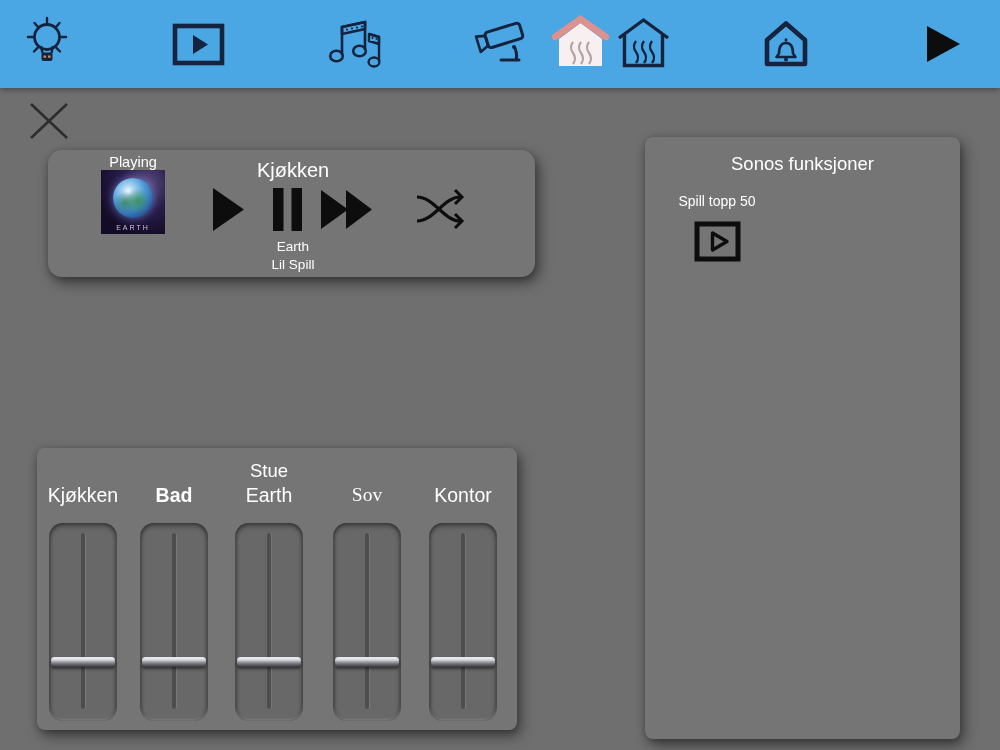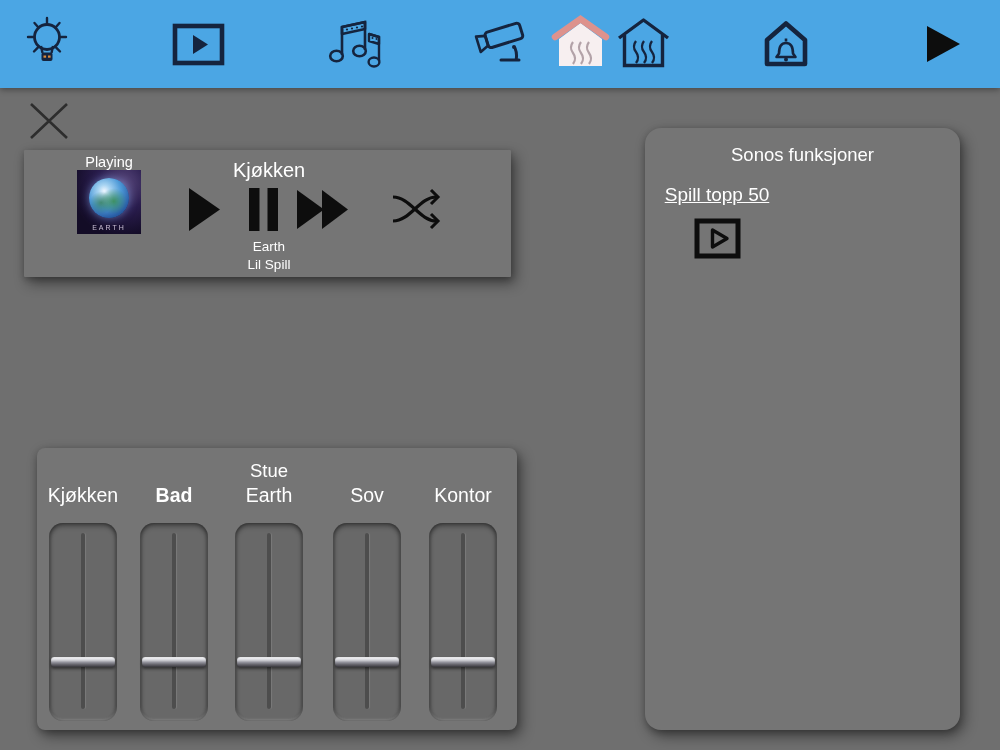--- a/index.html
+++ b/index.html
@@ -22,21 +22,21 @@
 
   
   .close-btn{position:absolute;left:28px;top:102px;line-height:0;}
   .close-btn svg{stroke:#2d2d2d;}
 
   
   .panel{position:absolute;background:var(--panel-bg,#757575);
     box-shadow:4px 6px 14px rgba(0,0,0,.45),0 2px 6px rgba(0,0,0,.22);}
 
   
-  .playing-card{left:24px;top:150px;width:487px;height:127px;border-radius:1px;}
+  .playing-card{left:48px;top:150px;width:487px;height:127px;border-radius:14px;}
   .playing-label{position:absolute;left:30px;top:4px;width:110px;text-align:center;font-size:14.5px;}
   .album-art{position:absolute;left:53px;top:20px;width:64px;height:64px;
     background:radial-gradient(circle at 72% 22%,#5d4c80 0%,#2a1d4e 38%,#130c26 78%);overflow:hidden;}
   .globe{position:absolute;left:12px;top:8px;width:40px;height:40px;border-radius:50%;
     background:radial-gradient(circle at 38% 32%,#eef6ff 0%,#a8d4f2 16%,#4e9ad8 45%,#2a5fa8 72%,#12355f 100%);
     box-shadow:0 0 9px rgba(140,180,255,.55);}
   .globe::after{content:"";position:absolute;inset:0;border-radius:50%;
     background:radial-gradient(circle at 62% 58%,rgba(56,140,78,.85) 0%,rgba(56,140,78,0) 38%),
                radial-gradient(circle at 30% 62%,rgba(46,120,70,.7) 0%,rgba(46,120,70,0) 30%);}
   .art-text{position:absolute;bottom:3px;left:0;width:100%;text-align:center;
@@ -44,34 +44,34 @@
   .zone-title{position:absolute;left:150px;top:9px;width:190px;text-align:center;font-size:20px;}
   .tp{position:absolute;line-height:0;}
   .tp-play{left:164px;top:37px;}
   .tp-pause{left:224px;top:38px;}
   .tp-ff{left:272px;top:39px;}
   .tp-shuffle{left:368px;top:36px;}
   .track-name{position:absolute;left:150px;top:89px;width:190px;text-align:center;font-size:13.5px;}
   .artist-name{position:absolute;left:150px;top:107px;width:190px;text-align:center;font-size:13.5px;}
 
   
-  .sonos-panel{left:645px;top:128px;width:315px;height:602px;border-radius:16px;}
+  .sonos-panel{left:645px;top:137px;width:315px;height:602px;border-radius:8px;}
   .sonos-title{position:absolute;left:0;top:16px;width:100%;text-align:center;font-size:18.5px;}
   .sonos-item{position:absolute;width:140px;text-align:center;}
   .si-0{left:2px;top:56px;}
   .si-1{left:162px;top:56px;}
   .si-2{left:8px;top:164px;}
-  .sonos-label{font-size:19px;text-decoration:underline;}
+  .sonos-label{font-size:14px;}
   .sonos-play{margin-top:12px;line-height:0;}
 
   
   .volume-panel{left:37px;top:448px;width:480px;height:282px;border-radius:8px;}
   .volume-title{position:absolute;left:182px;top:12px;width:100px;text-align:center;font-size:18.5px;}
   .vslider{position:absolute;top:36px;width:100px;text-align:center;}
-  .vs-0{left:-4px;}.vs-1{left:87px;font-weight:bold;}.vs-2{left:182px;}.vs-3{left:280px;}.vs-4{left:376px;}
+  .vs-0{left:-4px;}.vs-1{left:87px;font-weight:bold;}.vs-2{left:182px;}.vs-3{left:280px;font-family:Liberation Serif, serif;}.vs-4{left:376px;}
   .vlabel{font-size:19.5px;height:28px;}
   .vtrack{position:relative;margin:11px auto 0;width:68px;height:198px;border-radius:14px;
     background:var(--slider-track,#686868);
     box-shadow:inset 0 3px 5px rgba(0,0,0,.38),inset 2px 0 3px rgba(0,0,0,.22),
                inset -2px 0 3px rgba(0,0,0,.22),inset 0 -2px 2px rgba(255,255,255,.22);}
   .vline{position:absolute;left:calc(50% - 2px);top:10px;bottom:12px;width:4px;border-radius:2px;
     background:#4d4d4d;box-shadow:1px 0 1px rgba(255,255,255,.12);}
   .vthumb{position:absolute;left:2px;width:64px;height:10px;border-radius:3px;transform:translateY(-50%);
     background:linear-gradient(180deg,#fbfbfd 0%,#d4d5da 30%,#8f8f98 55%,#5b5a61 80%,#3e3d43 100%);
     box-shadow:0 2px 3px rgba(0,0,0,.5),inset 0 0 1px rgba(0,0,0,.6);}

